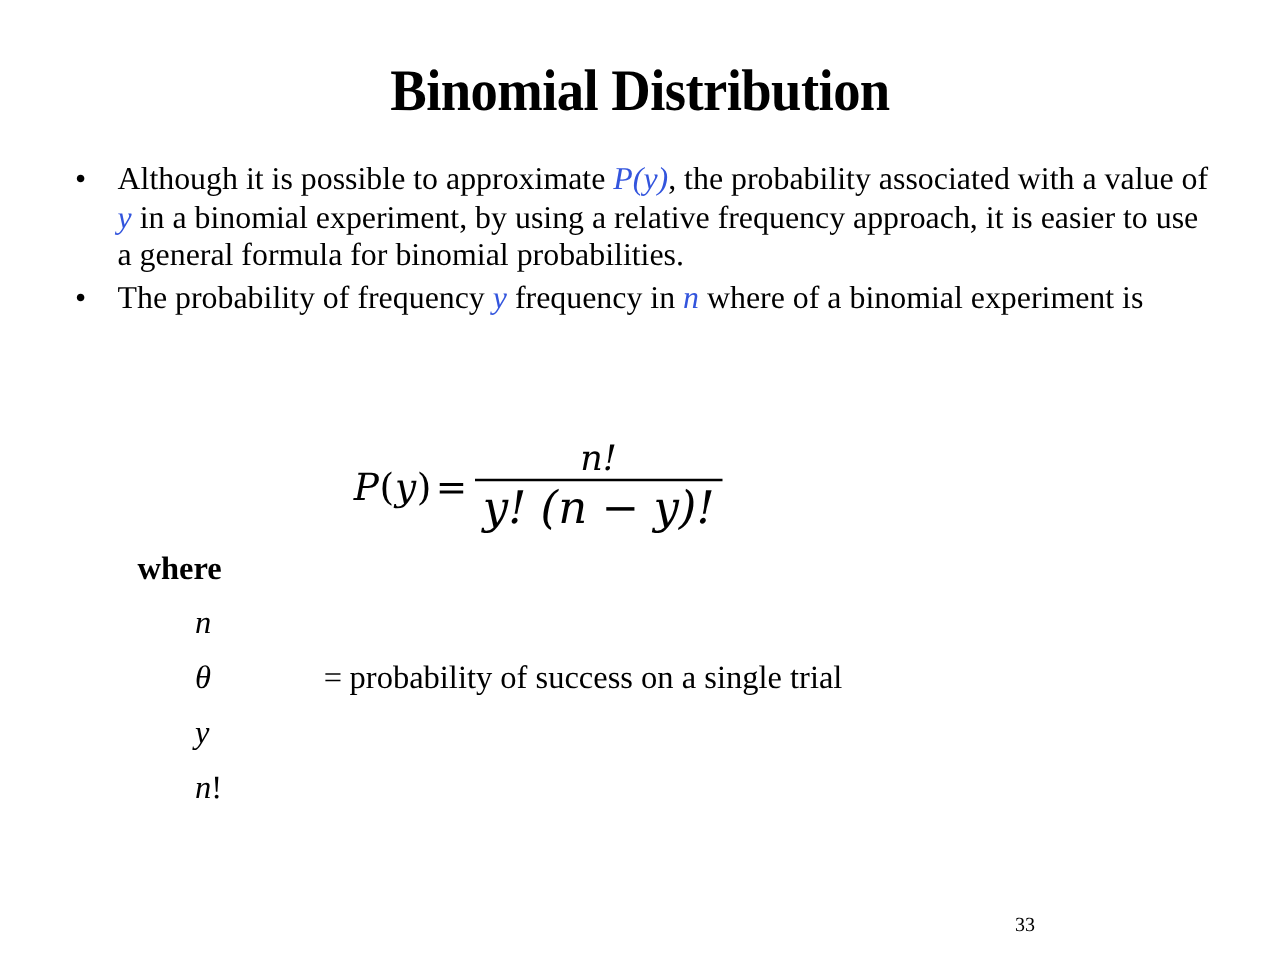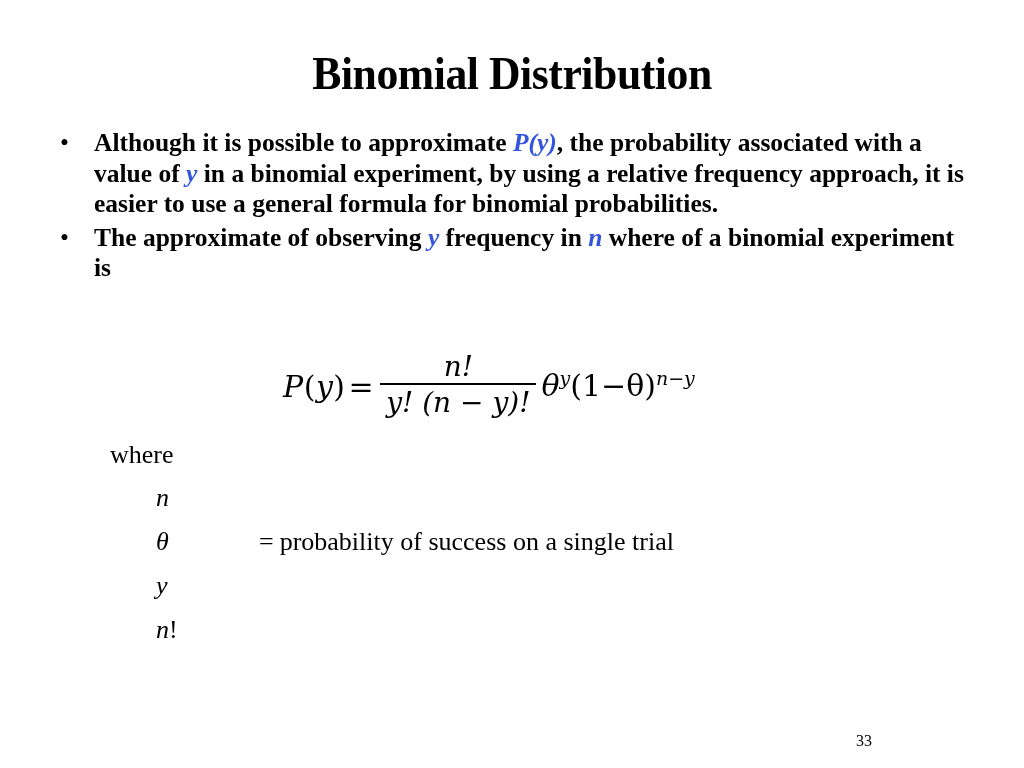--- a/index.html
+++ b/index.html
@@ -13,21 +13,20 @@
     font-family: "Liberation Serif", "DejaVu Serif", serif;
     color: #000000;
     overflow: hidden;
     position: relative;
   }
 
   .slide {
     position: relative;
     width: 856px;
     height: 768px;
-    padding-left: 44px;
   }
 
   
   .slide-title {
     position: absolute;
     top: 18px;
     left: 0;
     width: 1024px;
     text-align: center;
     font-family: "Liberation Serif", "DejaVu Serif", serif;
@@ -60,21 +59,20 @@
   }
   .bullet-mark {
     position: absolute;
     left: 10px;
     top: 0;
     font-size: 25.5px;
     line-height: 30.5px;
   }
   .bullet-text {
     display: block;
-    font-weight: bold;
   }
 
   .var {
     font-style: italic;
   }
   .var-blue {
     font-style: italic;
     color: #3355DD;
   }
 
@@ -110,21 +108,21 @@
     font-size: 28px;
     padding: 0 6px 2px 6px;
     line-height: 1.05;
   }
   .frac .bar {
     width: 100%;
     height: 2px;
     background: #000000;
   }
   .frac .den {
-    font-size: 28px;
+    font-size: 36px;
     padding: 2px 6px 0 6px;
     line-height: 1.12;
     text-align: right;
   }
   .tail {
     font-size: 30px;
     padding-left: 2px;
     white-space: nowrap;
   }
   .sup {
@@ -133,20 +131,21 @@
     line-height: 0;
   }
 
   
   .where {
     position: absolute;
     top: 440px;
     left: 110px;
     font-size: 26px;
     line-height: 30px;
+    font-weight: bold;
   }
 
   .defs {
     position: absolute;
     top: 483px;
     left: 156px;
     font-size: 26px;
   }
   .def-row {
     display: flex;
@@ -188,34 +187,33 @@
 
   <div class="body-block">
 
     <div class="bullet-row">
       <span class="bullet-mark">•</span>
       <span class="bullet-text"><span>Although it is possible to approximate </span><span class="var-blue">P(y)</span><span>, the probability associated with a value of </span><span class="var-blue">y</span><span> in a binomial experiment, by using a relative frequency approach, it is easier to use a general formula for binomial probabilities.</span></span>
     </div>
 
     <div class="bullet-row">
       <span class="bullet-mark">•</span>
-      <span class="bullet-text"><span>The approximate of observing </span><span class="var-blue">y</span><span> frequency in </span><span class="var-blue">n</span><span> where of a binomial experiment is</span></span>
+      <span class="bullet-text"><span>The probability of frequency </span><span class="var-blue">y</span><span> frequency in </span><span class="var-blue">n</span><span> where of a binomial experiment is</span></span>
     </div>
 
   </div>
 
   <div class="formula">
     <span class="lead"><span class="mi">P</span><span>(</span><span class="mi">y</span><span>)</span></span>
     <span class="lead">=</span>
     <span class="frac">
       <span class="num mi">n!</span>
       <span class="bar"></span>
       <span class="den mi">y! (n − y)!</span>
     </span>
-    <span class="tail"><span class="mi">θ</span><span class="sup mi">y</span><span>(1−θ)</span><span class="sup mi">n−y</span></span>
   </div>
 
   <div class="where">where</div>
 
   <div class="defs">
 
     <div class="def-row">
       <span class="def-sym">n</span>
     </div>
 

